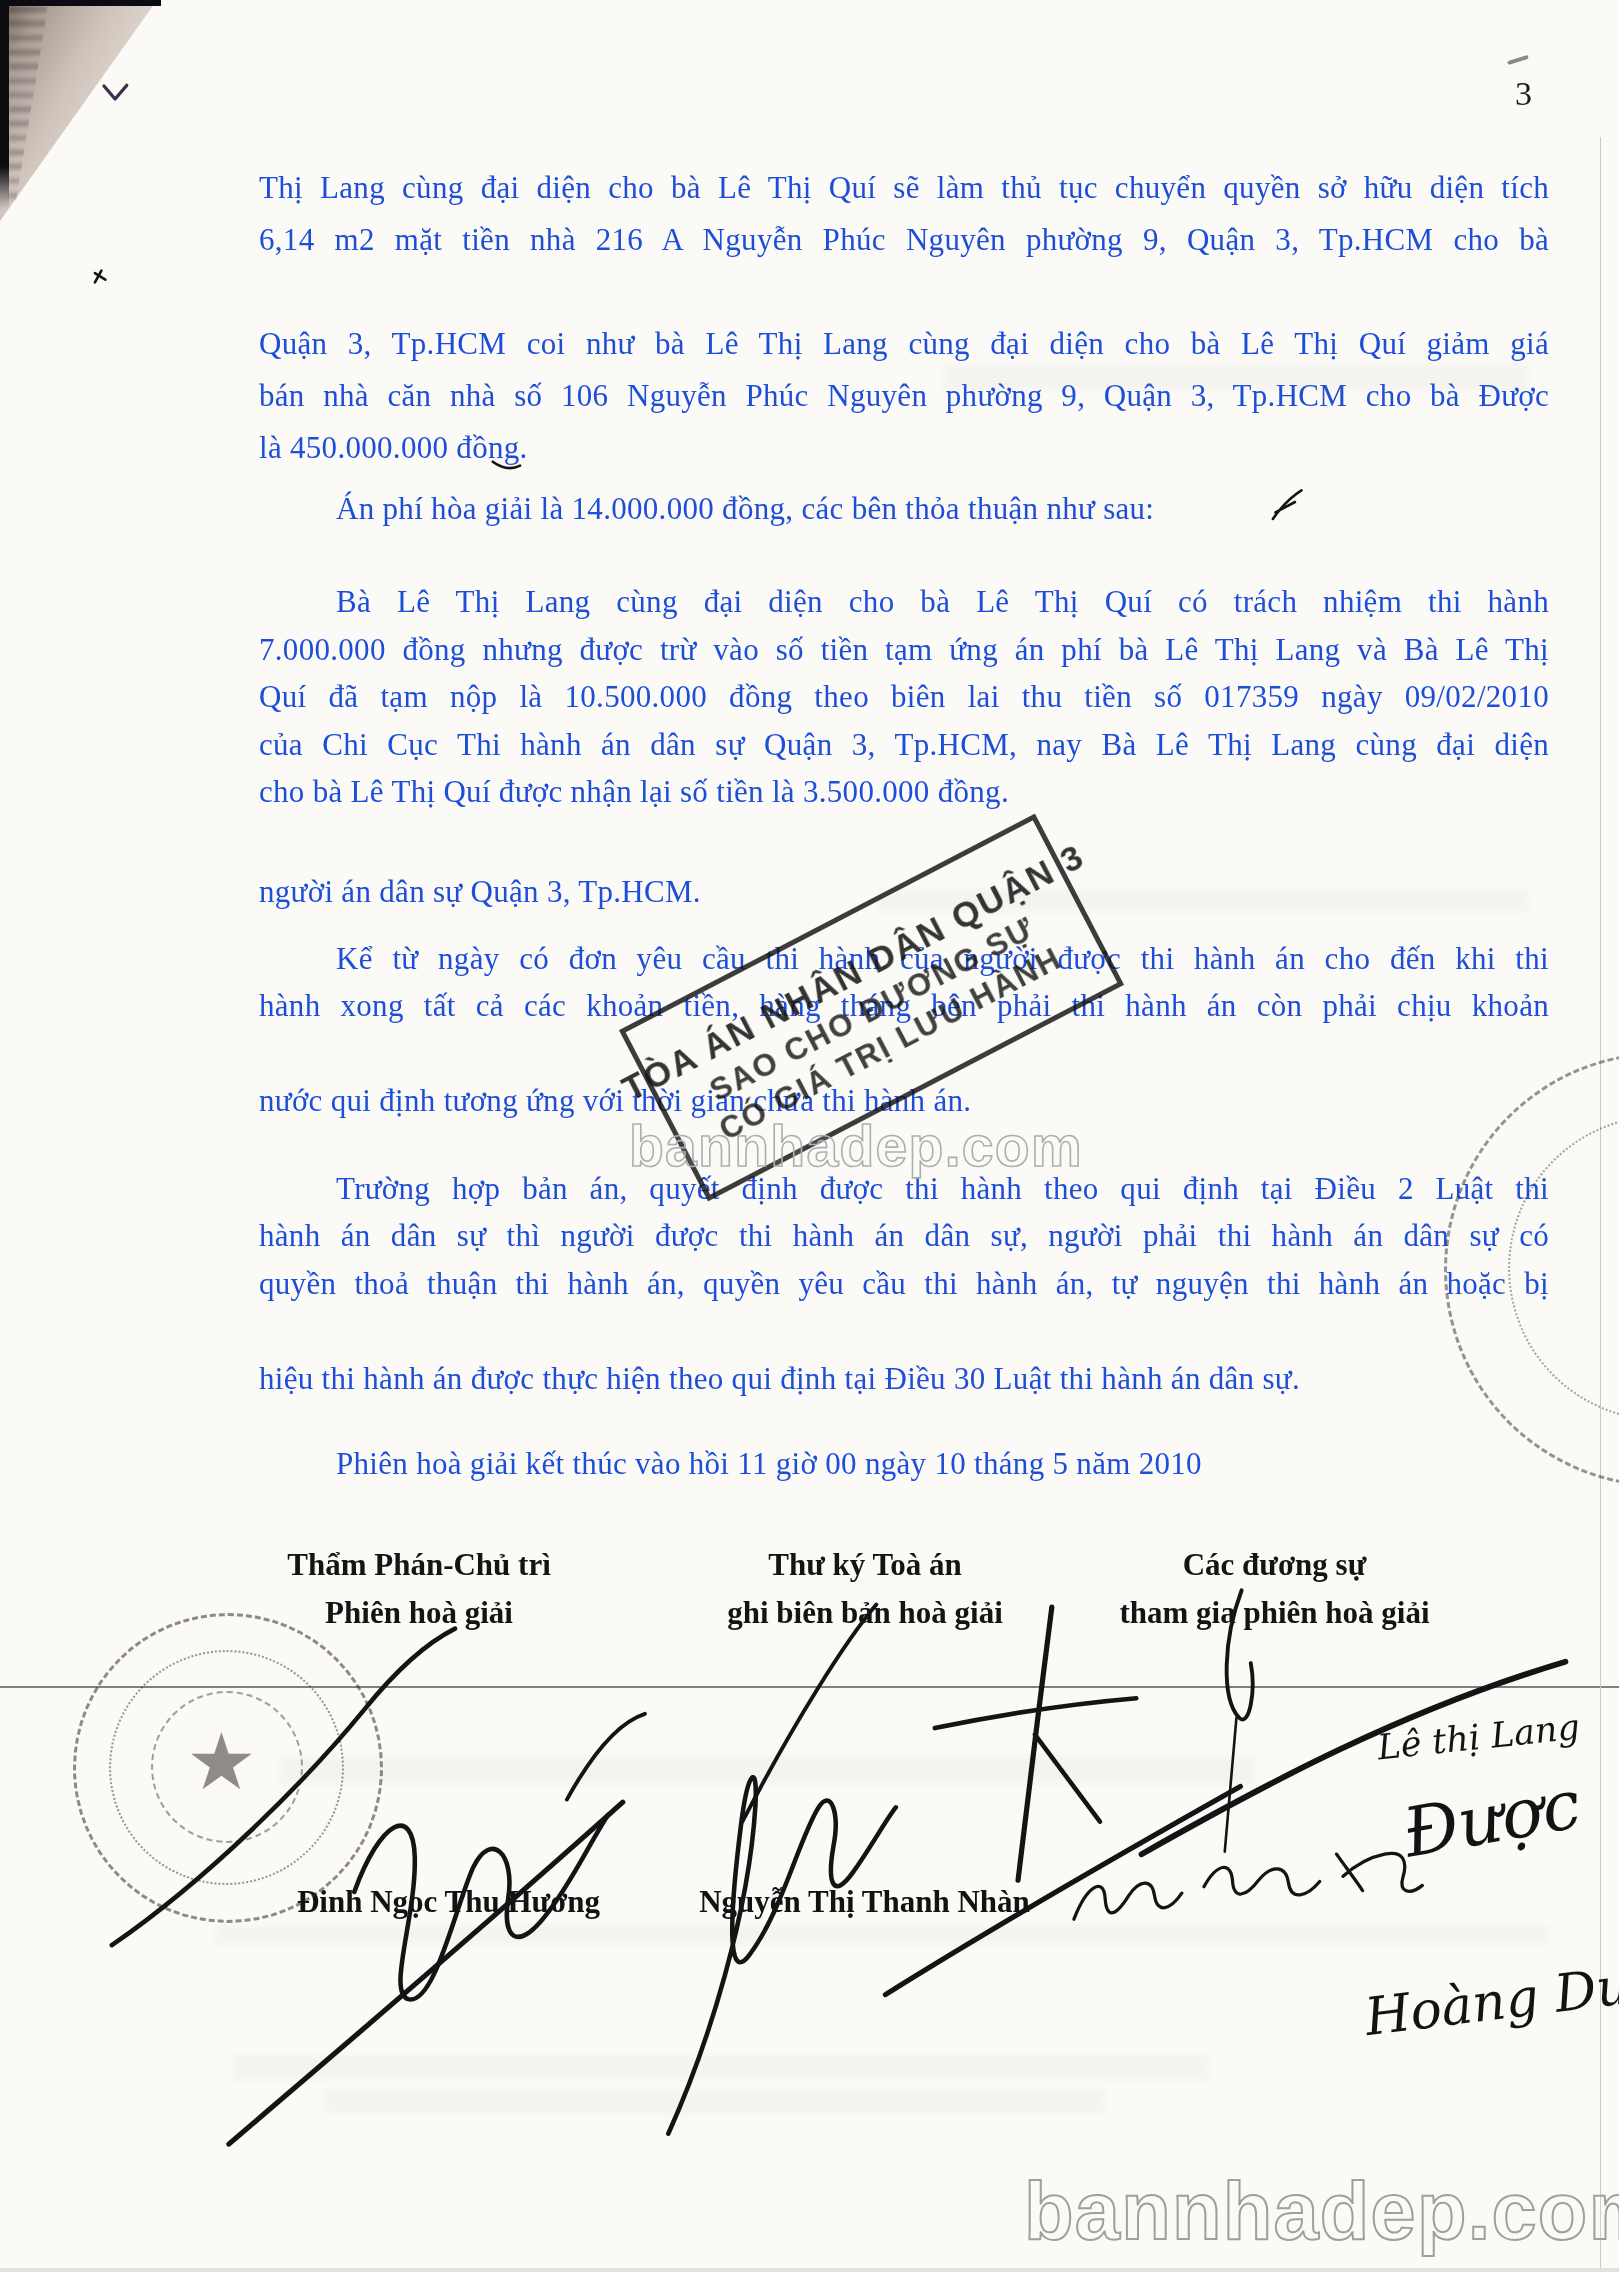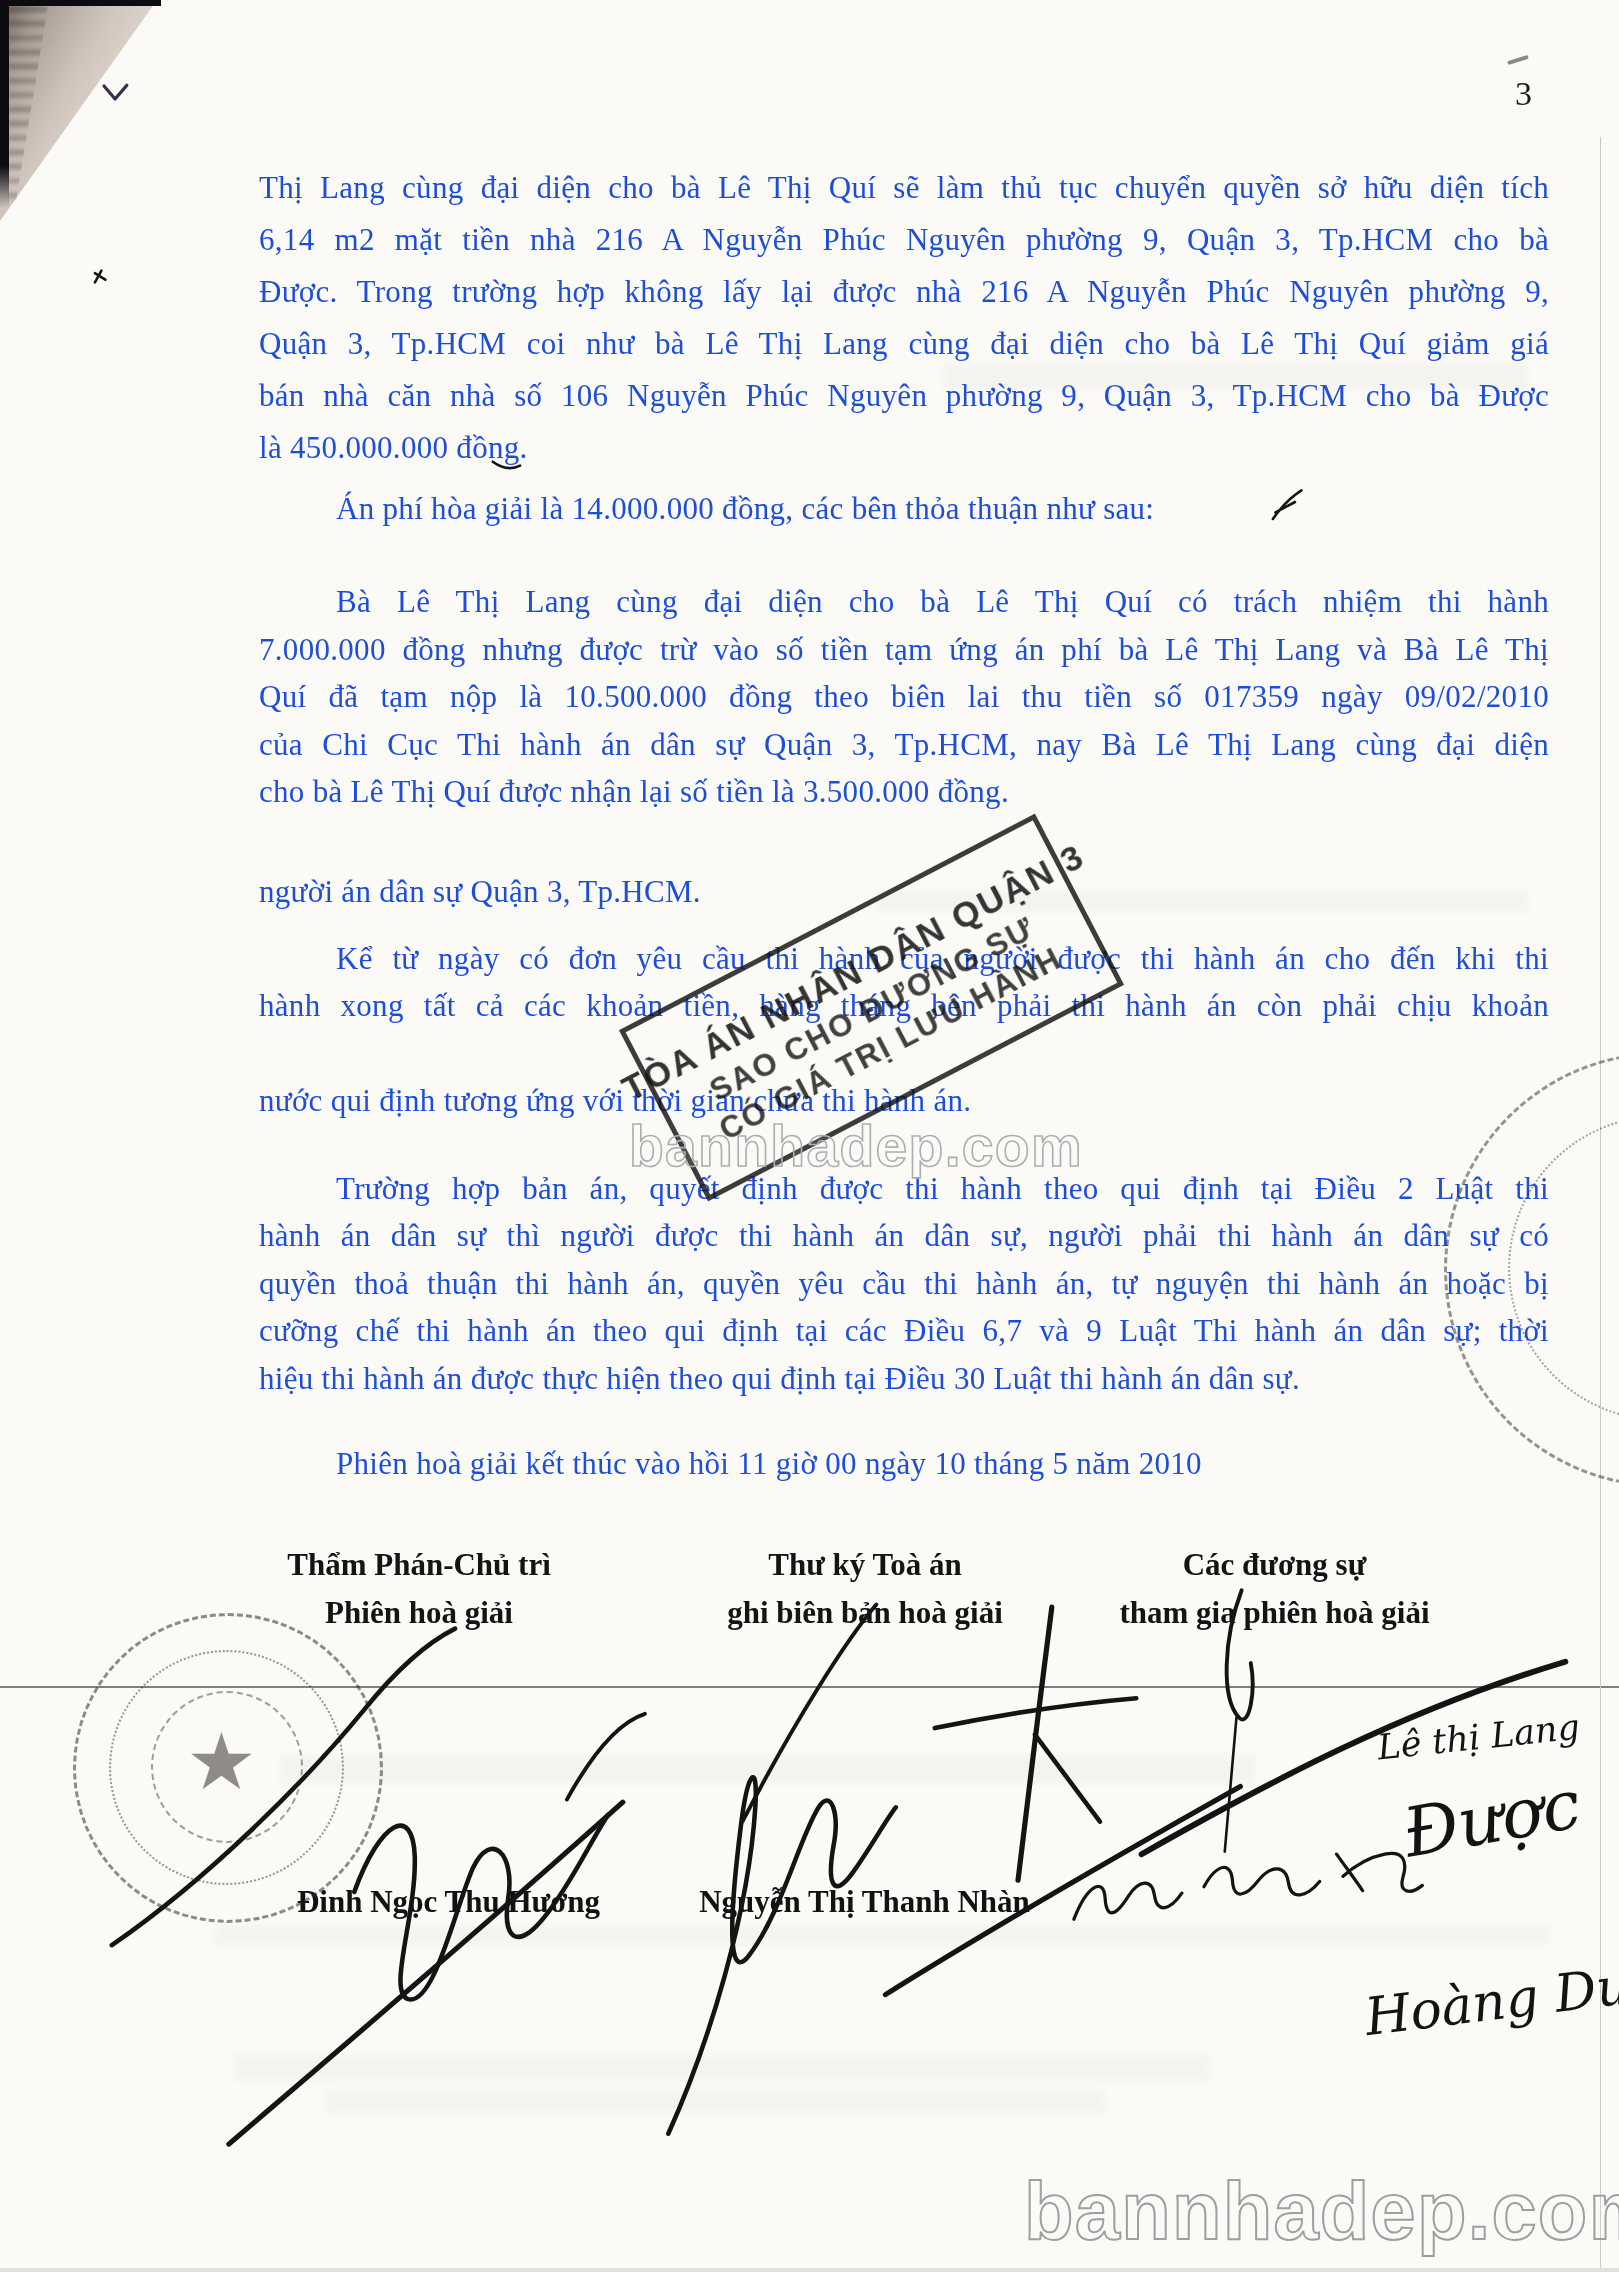--- a/index.html
+++ b/index.html
@@ -92,21 +92,20 @@
   <div class="ghost" style="left:878px;top:889px;width:650px;height:23.4px"></div>
   <div class="ghost" style="left:280px;top:1755px;width:975px;height:29px"></div>
   <div class="ghost" style="left:215px;top:1925px;width:1333px;height:19.5px"></div>
   <div class="ghost" style="left:234px;top:2054px;width:975px;height:27px"></div>
   <div class="ghost" style="left:325px;top:2089px;width:780px;height:25px"></div>
 
   <div class="pnum">3</div>
 
   <div class="bl fill" style="top:168px">Thị Lang cùng đại diện cho bà Lê Thị Quí sẽ làm thủ tục chuyển quyền sở hữu diện tích</div>
   <div class="bl fill" style="top:220px">6,14 m2 mặt tiền nhà 216 A Nguyễn Phúc Nguyên phường 9, Quận 3, Tp.HCM cho bà</div>
-  <div class="bl fill" style="top:272px">Được. Trong trường hợp không lấy lại được nhà 216 A Nguyễn Phúc Nguyên phường 9,</div>
   <div class="bl fill" style="top:324px">Quận 3, Tp.HCM coi như bà Lê Thị Lang cùng đại diện cho bà Lê Thị Quí  giảm giá</div>
   <div class="bl fill" style="top:376px">bán nhà căn nhà số 106 Nguyễn Phúc Nguyên phường 9, Quận 3, Tp.HCM cho bà Được</div>
   <div class="bl" style="top:428px">là 450.000.000 đồng.</div>
 
   <div class="bl ind" style="top:489px">Án phí hòa giải là 14.000.000 đồng, các bên thỏa thuận như sau:</div>
 
   <div class="bl ind fill" style="top:582px">Bà Lê Thị Lang cùng đại diện cho bà Lê Thị Quí có trách nhiệm thi hành</div>
   <div class="bl fill" style="top:630px">7.000.000 đồng nhưng được trừ vào số tiền tạm ứng án phí bà Lê Thị Lang và Bà Lê Thị</div>
   <div class="bl fill" style="top:677px">Quí đã tạm nộp là 10.500.000 đồng theo biên lai thu tiền số 017359 ngày 09/02/2010</div>
   <div class="bl fill" style="top:725px">của Chi Cục Thi hành án dân sự Quận 3, Tp.HCM, nay Bà Lê Thị Lang cùng đại diện</div>
@@ -114,21 +113,20 @@
 
   <div class="bl" style="top:872px">người án dân sự Quận 3, Tp.HCM.</div>
 
   <div class="bl ind fill" style="top:939px">Kể từ ngày có đơn yêu cầu thi hành của người được thi hành án cho đến khi thi</div>
   <div class="bl fill" style="top:986px">hành xong tất cả các khoản tiền, hàng tháng bên phải thi hành án còn phải chịu khoản</div>
   <div class="bl" style="top:1081px">nước qui định tương ứng với thời gian chưa thi hành án.</div>
 
   <div class="bl ind fill" style="top:1169px">Trường hợp bản án, quyết định được thi hành theo qui định tại Điều 2 Luật thi</div>
   <div class="bl fill" style="top:1216px">hành án dân sự  thì người được thi hành án dân sự, người phải thi hành án dân sự có</div>
   <div class="bl fill" style="top:1264px">quyền thoả thuận thi hành án, quyền yêu cầu thi hành án, tự nguyện thi hành án hoặc bị</div>
-  <div class="bl fill" style="top:1311px">cưỡng chế thi hành án theo qui định tại các Điều 6,7 và 9 Luật Thi hành án dân sự; thời</div>
   <div class="bl" style="top:1359px">hiệu thi hành án được thực hiện theo qui định tại Điều 30 Luật thi hành án dân sự.</div>
 
   <div class="bl ind" style="top:1444px">Phiên hoà giải kết thúc vào  hồi  11 giờ 00 ngày 10 tháng 5 năm 2010</div>
 
   <div class="sighead" style="left:250px;top:1547px;width:338px">Thẩm Phán-Chủ trì</div>
   <div class="sighead" style="left:250px;top:1595px;width:338px">Phiên hoà giải</div>
   <div class="sighead" style="left:683px;top:1547px;width:364px">Thư ký Toà án</div>
   <div class="sighead" style="left:683px;top:1595px;width:364px">ghi biên bản hoà giải</div>
   <div class="sighead" style="left:1060px;top:1547px;width:429px">Các đương sự</div>
   <div class="sighead" style="left:1060px;top:1595px;width:429px">tham gia phiên hoà giải</div>

